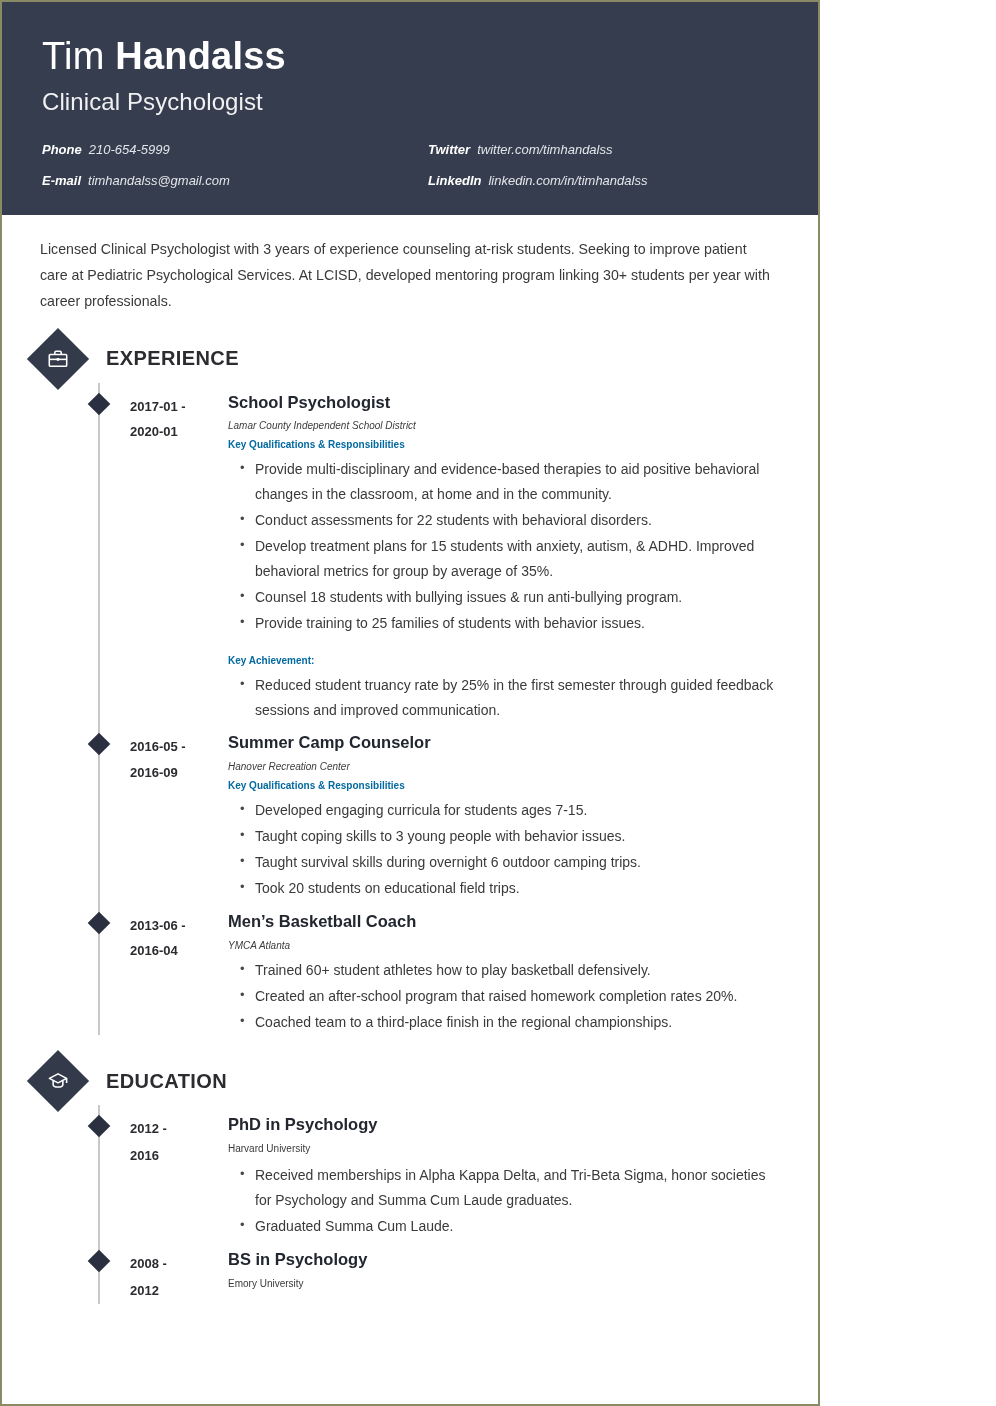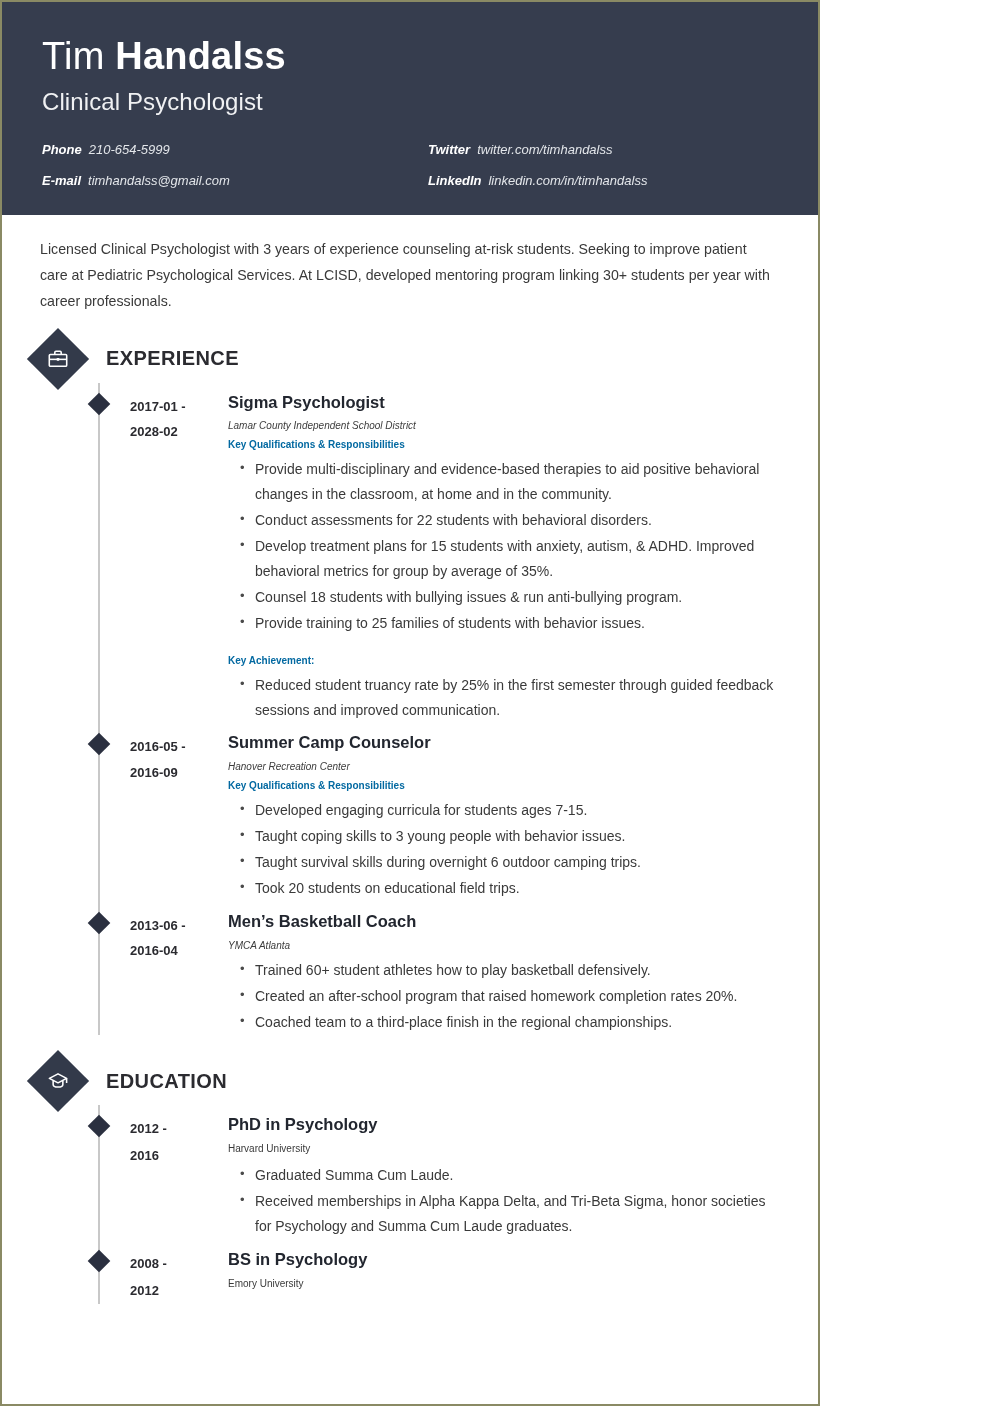--- a/index.html
+++ b/index.html
@@ -269,24 +269,24 @@
         <div class="section-title">EXPERIENCE</div>
       </div>
 
       <div class="timeline">
         <div class="timeline-line"></div>
 
         <div class="entry">
           <div class="entry-marker"></div>
           <div class="entry-date">
             <div>2017-01 -</div>
-            <div>2028-02</div>
-          </div>
-          <div class="entry-main">
-            <div class="entry-title">Sigma Psychologist</div>
+            <div>2020-01</div>
+          </div>
+          <div class="entry-main">
+            <div class="entry-title">School Psychologist</div>
             <div class="entry-org">Lamar County Independent School District</div>
             <div class="sub-head">Key Qualifications &amp; Responsibilities</div>
             <ul class="bullets">
               <li>Provide multi-disciplinary and evidence-based therapies to aid positive behavioral changes in the classroom, at home and in the community.</li>
               <li>Conduct assessments for 22 students with behavioral disorders.</li>
               <li>Develop treatment plans for 15 students with anxiety, autism, &amp; ADHD. Improved behavioral metrics for group by average of 35%.</li>
               <li>Counsel 18 students with bullying issues &amp; run anti-bullying program.</li>
               <li>Provide training to 25 families of students with behavior issues.</li>
             </ul>
             <div class="achv-block">
@@ -354,22 +354,22 @@
         <div class="entry edu">
           <div class="entry-marker"></div>
           <div class="entry-date">
             <div>2012 -</div>
             <div>2016</div>
           </div>
           <div class="entry-main">
             <div class="entry-title">PhD in Psychology</div>
             <div class="entry-org plain">Harvard University</div>
             <ul class="bullets">
+              <li>Received memberships in Alpha Kappa Delta, and Tri-Beta Sigma, honor societies for Psychology and Summa Cum Laude graduates.</li>
               <li>Graduated Summa Cum Laude.</li>
-              <li>Received memberships in Alpha Kappa Delta, and Tri-Beta Sigma, honor societies for Psychology and Summa Cum Laude graduates.</li>
             </ul>
           </div>
         </div>
 
         <div class="entry edu">
           <div class="entry-marker"></div>
           <div class="entry-date">
             <div>2008 -</div>
             <div>2012</div>
           </div>

